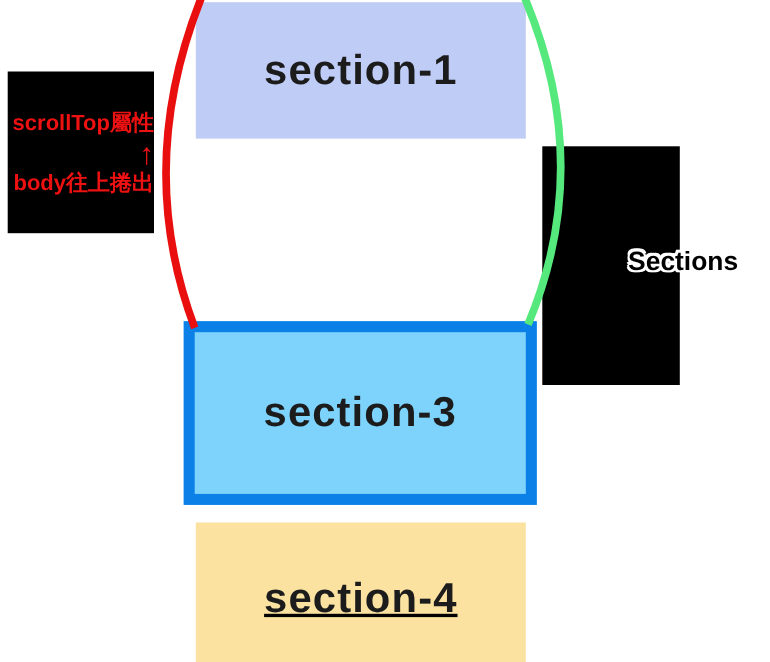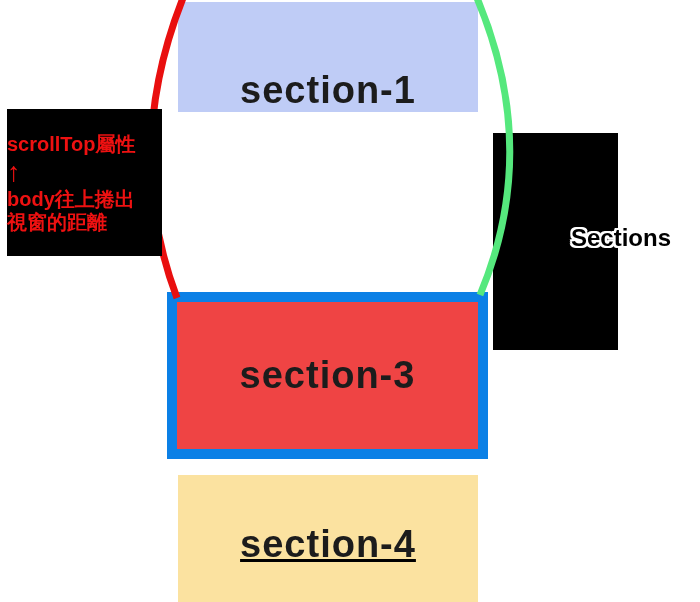--- a/index.html
+++ b/index.html
@@ -15,21 +15,21 @@
   
   .section {
     position: absolute;
     left: 178px;
     width: 300px;
     display: flex;
     align-items: center;
     justify-content: center;
     z-index: 2;
   }
-  .sec1 { top: 2px;   height: 110px; align-items: flex-end; }
+  .sec1 { top: 2px;   height: 124px; }
   .sec2 { top: 151px; height: 141px; }
   .sec4 { top: 475px; height: 138px; text-decoration: underline; }
 
   .sec-label {
     font-size: 38px;
     font-weight: bold;
     color: #1c1c1c;
     letter-spacing: 1px;
   }
 
@@ -56,31 +56,30 @@
   .right-box {
     left: 493px;
     top: 133px;
     width: 125px;
     height: 217px;
     z-index: 1;
   }
   .scrolltop-box {
     left: 7px;
     top: 65px;
-    width: 155px;
+    width: 133px;
     height: 147px;
     z-index: 4;
     display: flex;
     flex-direction: column;
-    align-items: flex-start;
+    align-items: flex-end;
     justify-content: center;
     text-align: center;
     padding-top: 2px;
     box-sizing: border-box;
-    margin-top: 44px;
   }
   .scrolltop-box .red-line {
     font-size: 20px;
     font-weight: bold;
     line-height: 23px;
     white-space: nowrap;
   }
   .scrolltop-box .arrow {
     font-size: 27px;
     font-weight: bold;
@@ -134,36 +133,35 @@
 
 <div class="canvas">
 
   <div class="black-box right-box"></div>
 
   <div class="section sec1" style="background-color: rgb(191, 204, 246);">
     <span class="sec-label">section-1</span>
   </div>
 
 
-  <div class="viewport" style="background-color: #ef4444; border-color: rgb(11, 128, 230);">
+  <div class="viewport" style="background-color: #7dd3fc; border-color: rgb(11, 128, 230);">
     <span class="sec-label">section-3</span>
   </div>
 
   <div class="section sec4" style="background-color: rgb(251, 226, 160);">
     <span class="sec-label">section-4</span>
   </div>
 
   <svg class="curves" width="700" height="602" viewBox="0 0 700 602">
     <path d="M 183 -2 Q 122 152 177 298" fill="none" stroke-width="7" stroke="#e90f0f"></path>
     <path d="M 477 -2 Q 541 150 480 295" fill="none" stroke-width="7" stroke="#55e87d"></path>
   </svg>
 
   <div class="black-box scrolltop-box" style="background-color: rgb(0, 0, 0); color: rgb(238, 17, 17);">
     <div class="red-line">scrollTop屬性</div>
     <div class="arrow">↑</div>
     <div class="red-line">body往上捲出</div>
-    <div class="red-line">視窗的距離</div>
   </div>
 
 
   <div class="outlined-text">Sections</div>
 
 </div>
 
 </body></html>

